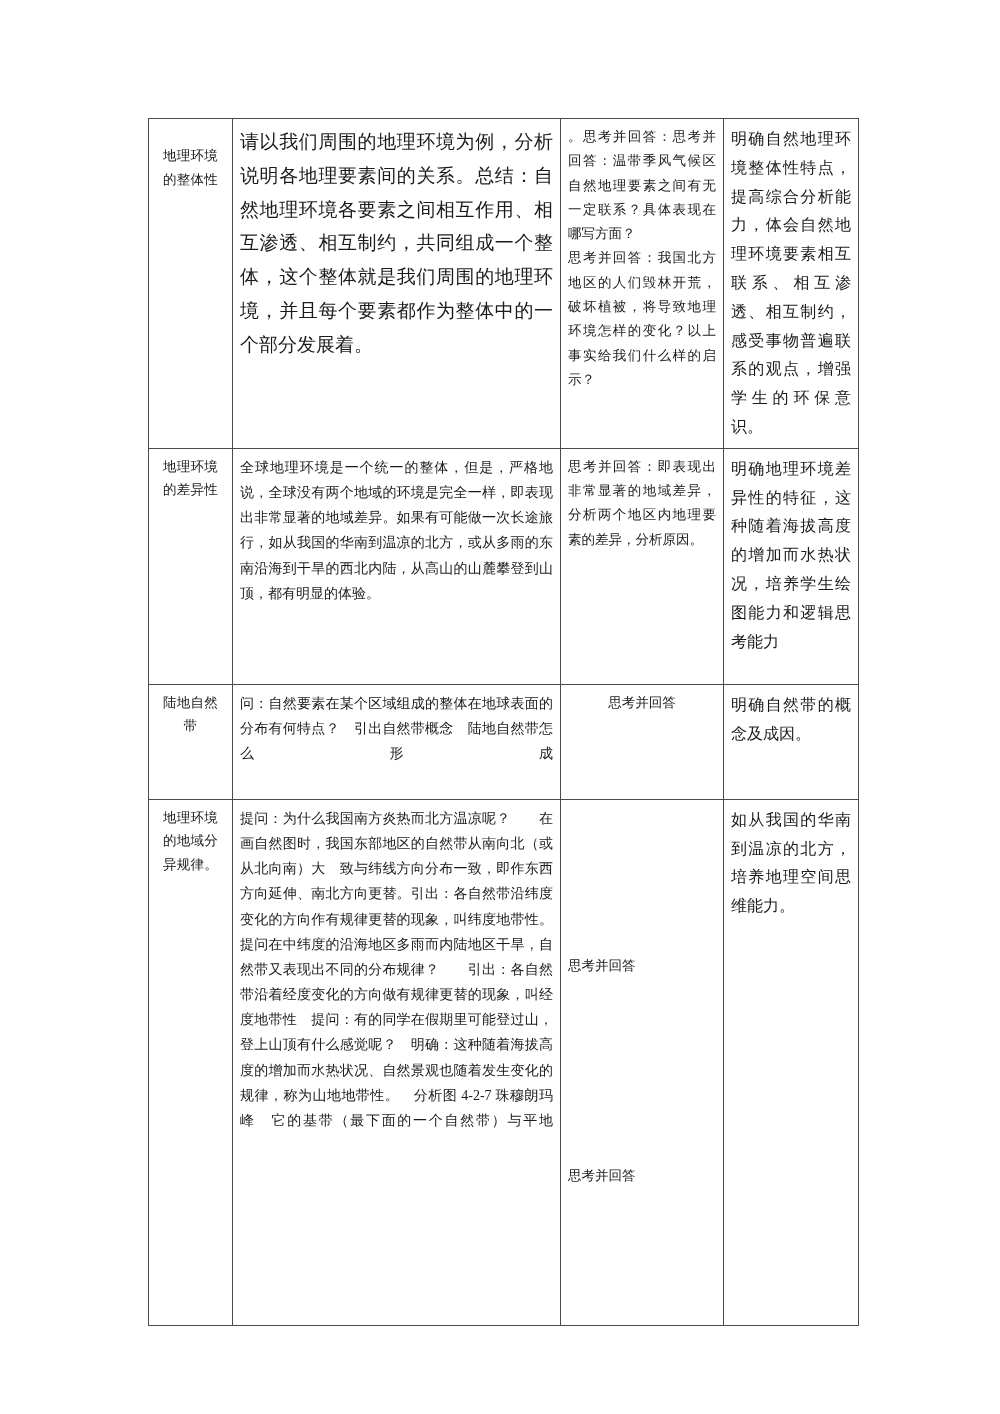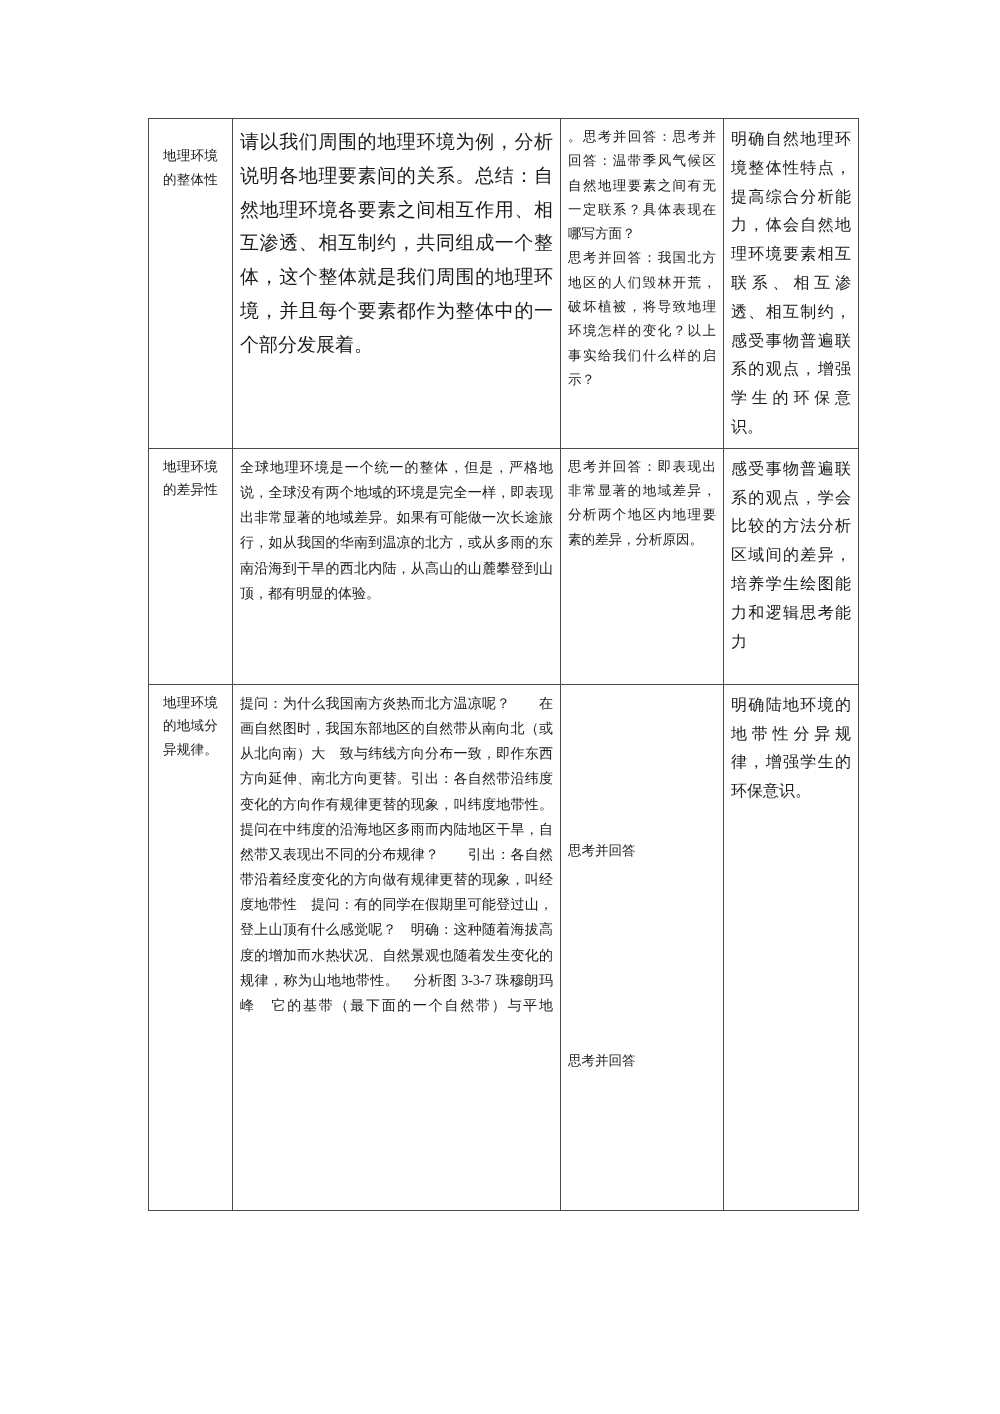--- a/index.html
+++ b/index.html
@@ -165,41 +165,56 @@
           <span class="cellbox" style="white-space: pre-line;">地理环境
 的差异性</span>
         </td>
         <td class="content-cell serif">
           <span class="cellbox">全球地理环境是一个统一的整体，但是，严格地说，全球没有两个地域的环境是完全一样，即表现出非常显著的地域差异。如果有可能做一次长途旅行，如从我国的华南到温凉的北方，或从多雨的东南沿海到干旱的西北内陆，从高山的山麓攀登到山顶，都有明显的体验。</span>
         </td>
         <td class="activity-cell">
           <span class="cellbox">思考并回答：即表现出非常显著的地域差异，分析两个地区内地理要素的差异，分析原因。</span>
         </td>
         <td class="goal-cell">
-          <span class="cellbox">感受事物普遍联系的观点，学会比较的方法分析区域间的差异，培养学生绘图能力和逻辑思考能力</span>
-        </td>
-      </tr>
-
+          <span class="cellbox">明确地理环境差异性的特征，这种随着海拔高度的增加而水热状况，培养学生绘图能力和逻辑思考能力</span>
+        </td>
+      </tr>
+
+      <tr class="row-zones">
+        <td class="topic-cell">
+          <span class="cellbox" style="white-space: pre-line;">陆地自然
+带</span>
+        </td>
+        <td class="content-cell serif spread">
+          <span class="cellbox">问：自然要素在某个区域组成的整体在地球表面的分布有何特点？　引出自然带概念　陆地自然带怎么形成</span>
+        </td>
+        <td class="activity-cell centered">
+          <span class="cellbox">思考并回答</span>
+        </td>
+        <td class="goal-cell">
+          <span class="cellbox">明确自然带的概念及成因。</span>
+        </td>
+      </tr>
 
       <tr class="row-zonality">
         <td class="topic-cell">
           <span class="cellbox" style="white-space: pre-line;">地理环境
 的地域分
 异规律。</span>
         </td>
         <td class="content-cell serif spread">
-          <span class="cellbox">提问：为什么我国南方炎热而北方温凉呢？　　在画自然图时，我国东部地区的自然带从南向北（或从北向南）大　致与纬线方向分布一致，即作东西方向延伸、南北方向更替。引出：各自然带沿纬度变化的方向作有规律更替的现象，叫纬度地带性。　提问在中纬度的沿海地区多雨而内陆地区干旱，自然带又表现出不同的分布规律？　　引出：各自然带沿着经度变化的方向做有规律更替的现象，叫经度地带性　提问：有的同学在假期里可能登过山，登上山顶有什么感觉呢？　明确：这种随着海拔高度的增加而水热状况、自然景观也随着发生变化的规律，称为山地地带性。　分析图 3-3-7 珠穆朗玛峰　它的基带（最下面的一个自然带）与平地</span>
+          <span class="cellbox">提问：为什么我国南方炎热而北方温凉呢？　　在画自然图时，我国东部地区的自然带从南向北（或从北向南）大　致与纬线方向分布一致，即作东西方向延伸、南北方向更替。引出：各自然带沿纬度变化的方向作有规律更替的现象，叫纬度地带性。　提问在中纬度的沿海地区多雨而内陆地区干旱，自然带又表现出不同的分布规律？　　引出：各自然带沿着经度变化的方向做有规律更替的现象，叫经度地带性　提问：有的同学在假期里可能登过山，登上山顶有什么感觉呢？　明确：这种随着海拔高度的增加而水热状况、自然景观也随着发生变化的规律，称为山地地带性。　分析图 4-2-7 珠穆朗玛峰　它的基带（最下面的一个自然带）与平地</span>
         </td>
         <td class="activity-cell">
           <div class="activity-stack">
             <div class="entry entry-1">思考并回答</div>
             <div class="entry entry-2">思考并回答</div>
           </div>
         </td>
         <td class="goal-cell">
-          <span class="cellbox">明确陆地环境的地带性分异规律，增强学生的环保意识。</span>
+          <span class="cellbox">如从我国的华南到温凉的北方，培养地理空间思维能力。</span>
         </td>
       </tr>
 
     </tbody>
   </table>
 
 </div>
 
 </body></html>

